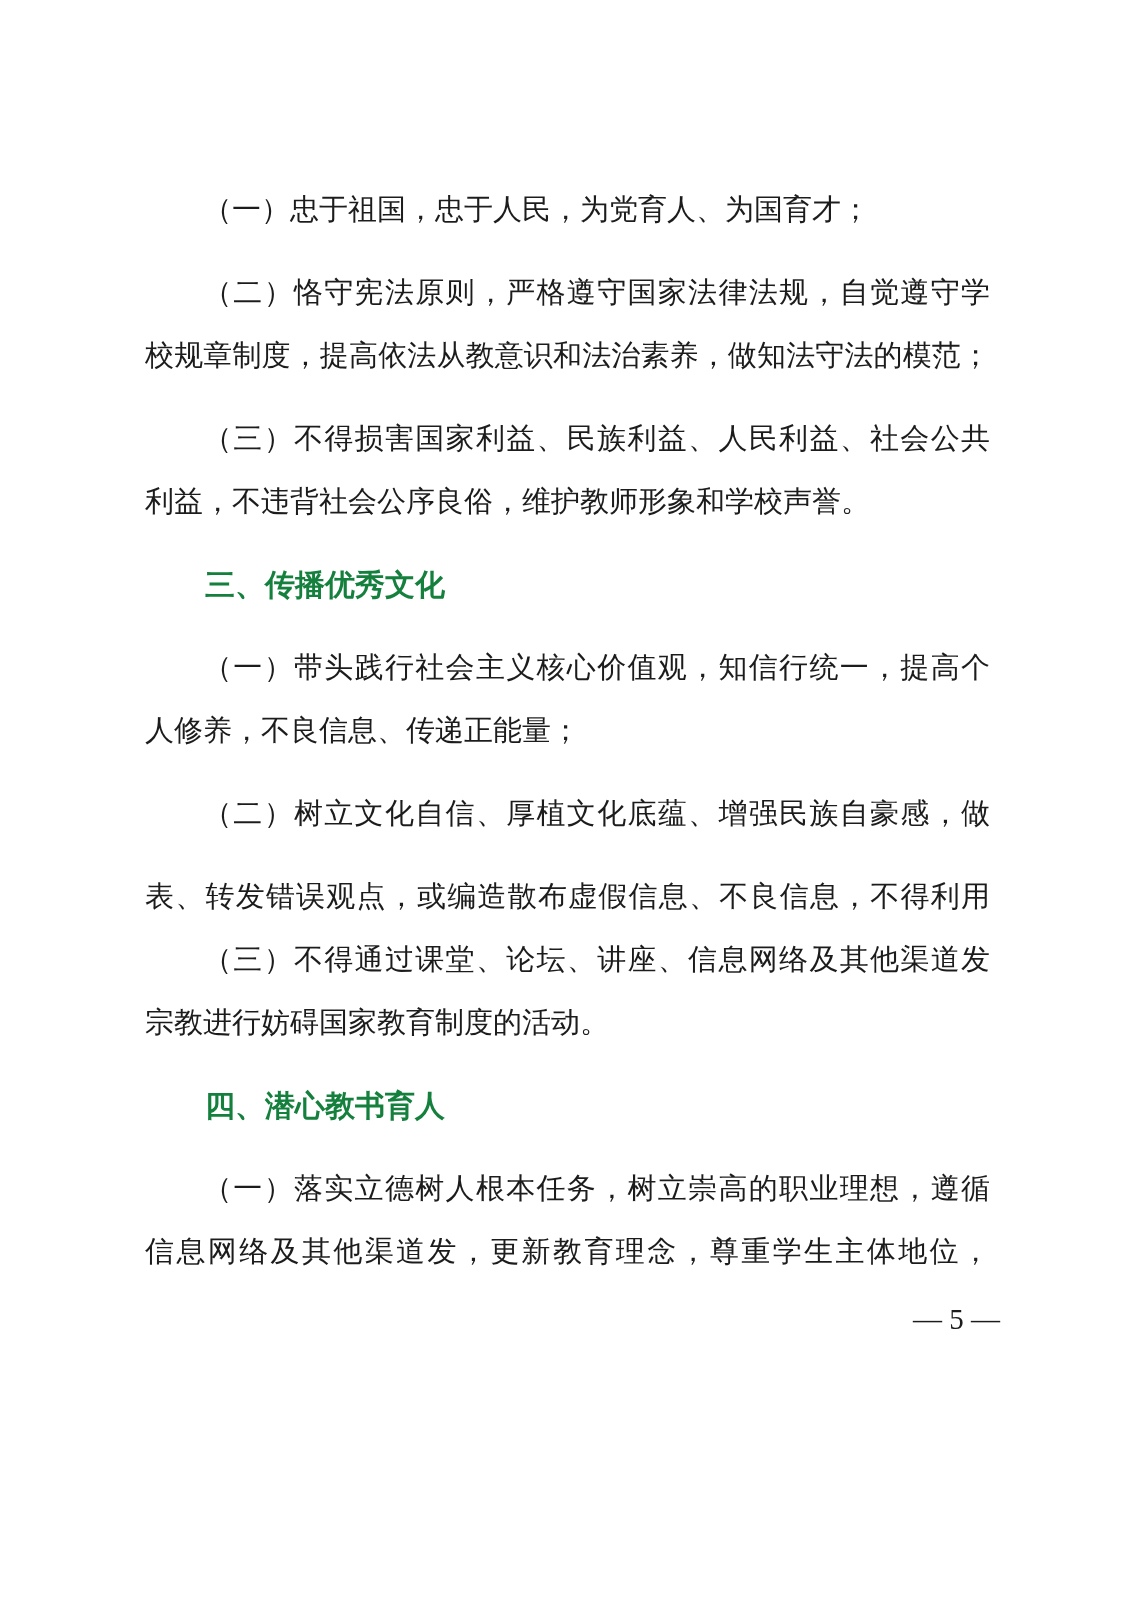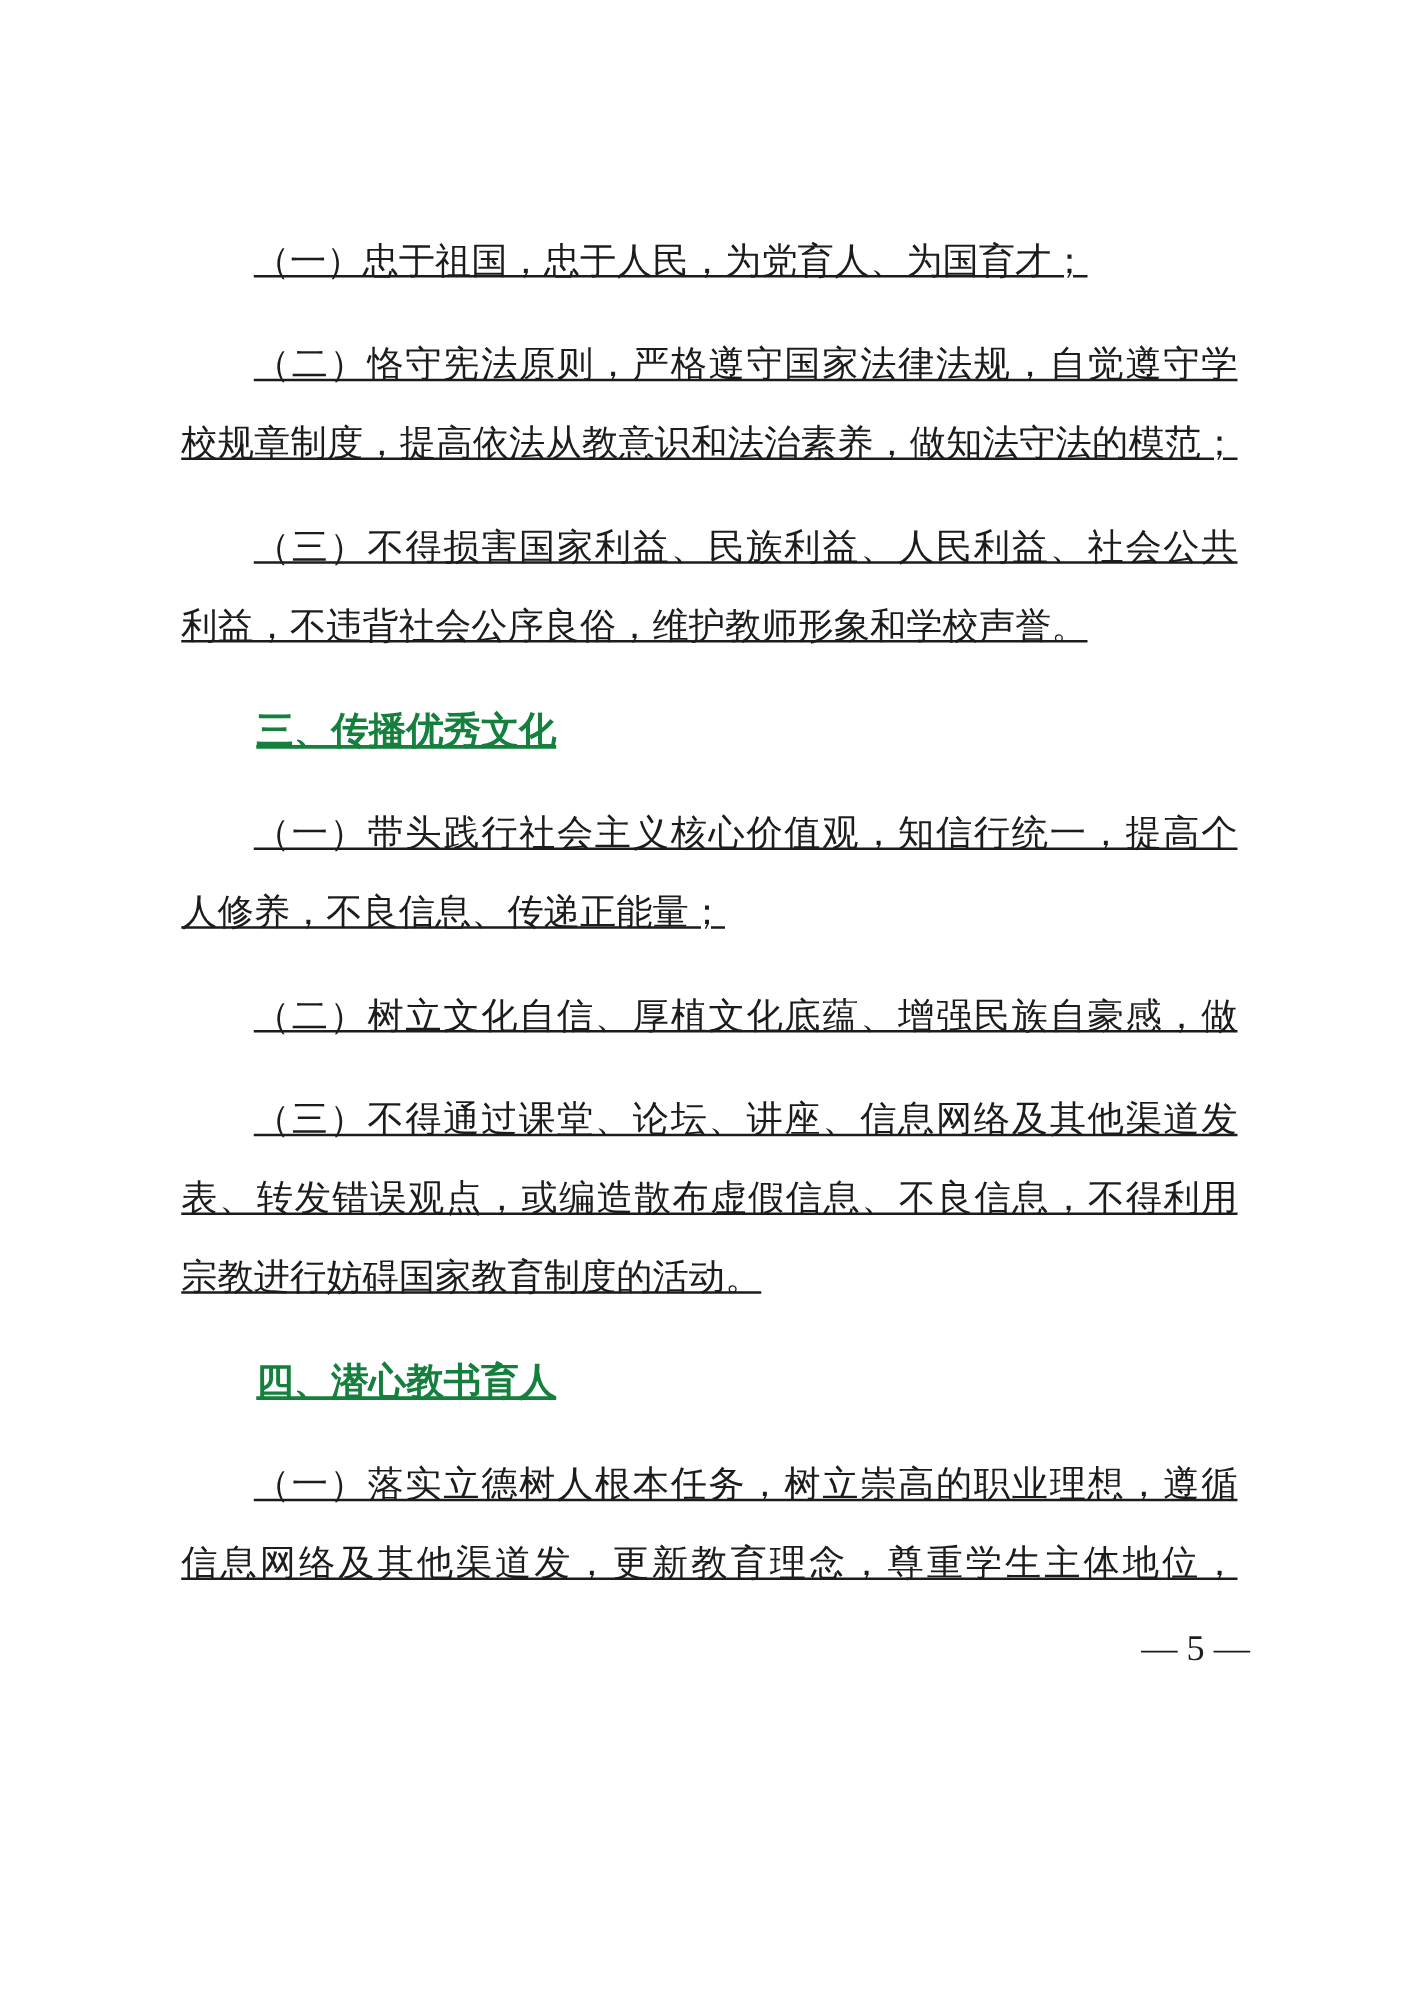--- a/index.html
+++ b/index.html
@@ -21,21 +21,20 @@
   }
   .block {
     margin: 0 0 20px 0;
   }
   .line {
     font-size: 29px;
     line-height: 63px;
     height: 63px;
     text-align: justify;
     color: #1c1c1c;
-    text-decoration: underline;
   }
   
   .line.fill {
     text-align: justify;
     text-align-last: justify;
   }
   .line.first {
     text-indent: 2em;
   }
   .heading .line {
@@ -82,22 +81,22 @@
     <div class="block">
       <div class="line first fill">（一）带头践行社会主义核心价值观，知信行统一，提高个</div>
       <div class="line">人修养，不良信息、传递正能量；</div>
     </div>
 
     <div class="block">
       <div class="line first fill">（二）树立文化自信、厚植文化底蕴、增强民族自豪感，做</div>
     </div>
 
     <div class="block">
+      <div class="line fill">表、转发错误观点，或编造散布虚假信息、不良信息，不得利用</div>
       <div class="line first fill">（三）不得通过课堂、论坛、讲座、信息网络及其他渠道发</div>
-      <div class="line fill">表、转发错误观点，或编造散布虚假信息、不良信息，不得利用</div>
       <div class="line">宗教进行妨碍国家教育制度的活动。</div>
     </div>
 
     <div class="block heading">
       <div class="line">四、潜心教书育人</div>
     </div>
 
     <div class="block">
       <div class="line first fill">（一）落实立德树人根本任务，树立崇高的职业理想，遵循</div>
       <div class="line fill">信息网络及其他渠道发，更新教育理念，尊重学生主体地位，</div>

